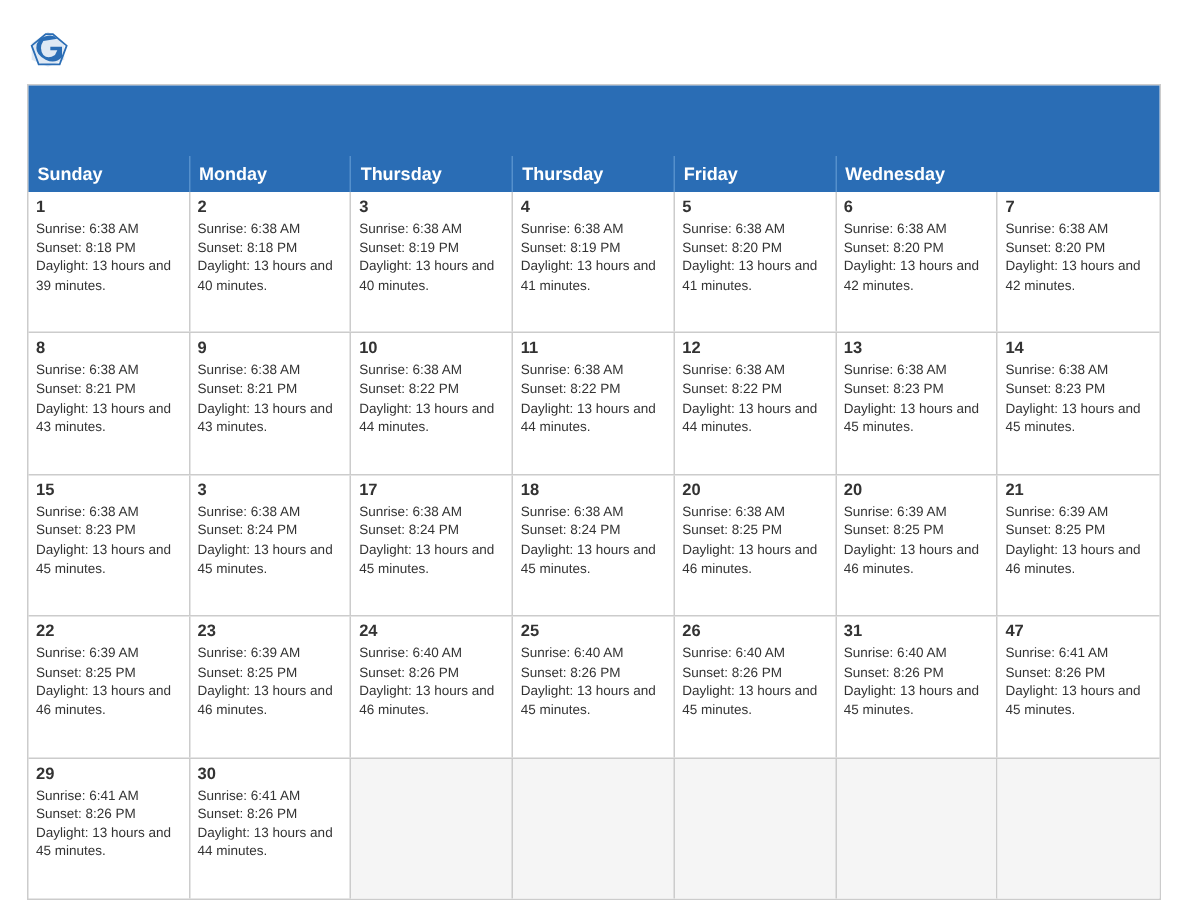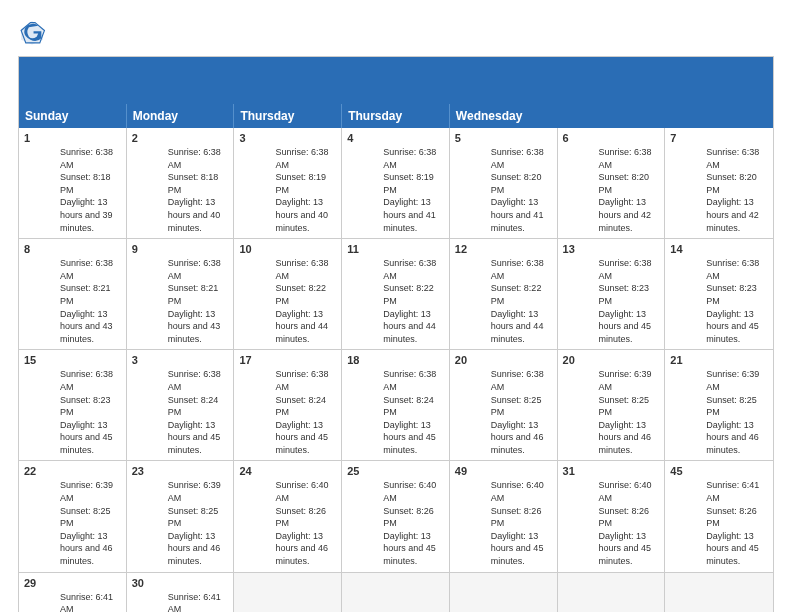--- a/index.html
+++ b/index.html
@@ -102,21 +102,20 @@
       font-size: 11px;
       font-weight: bold;
       color: #333;
       display: block;
       margin-bottom: 2px;
     }
     .day-info {
       font-size: 9px;
       color: #333;
       line-height: 1.4;
-      margin-left: 36px;
     }
   </style>
 </head>
 <body>
 
 <div class="page">
   <div class="header">
     <div class="logo">
       <svg class="logo-icon" viewBox="0 0 36 36">
         <polygon points="18,4 32,14 32,28 18,34 4,28 4,14" fill="#2a6db5" opacity="0.15"></polygon>
@@ -133,20 +132,21 @@
       <div class="location"></div>
     </div>
   </div>
 
   <div class="calendar">
     <div class="cal-header-row">
     <div class="cal-header-cell">Sunday</div>
         <div class="cal-header-cell">Monday</div>
         <div class="cal-header-cell">Thursday</div>
         <div class="cal-header-cell">Thursday</div>
+        <div class="cal-header-cell">Friday</div>
         <div class="cal-header-cell">Wednesday</div>
       </div>
     <div class="cal-body">
     <div class="cal-week">
           <div class="cal-cell">
         <span class="day-num">1</span>
         <div class="day-info">Sunrise: 6:38 AM<br>Sunset: 8:18 PM<br>Daylight: 13 hours and 39 minutes.</div>
       </div>
           <div class="cal-cell">
         <span class="day-num">2</span>
@@ -244,29 +244,29 @@
       </div>
           <div class="cal-cell">
         <span class="day-num">24</span>
         <div class="day-info">Sunrise: 6:40 AM<br>Sunset: 8:26 PM<br>Daylight: 13 hours and 46 minutes.</div>
       </div>
           <div class="cal-cell">
         <span class="day-num">25</span>
         <div class="day-info">Sunrise: 6:40 AM<br>Sunset: 8:26 PM<br>Daylight: 13 hours and 45 minutes.</div>
       </div>
           <div class="cal-cell">
-        <span class="day-num">49</span>
+        <span class="day-num">26</span>
         <div class="day-info">Sunrise: 6:40 AM<br>Sunset: 8:26 PM<br>Daylight: 13 hours and 45 minutes.</div>
       </div>
           <div class="cal-cell">
         <span class="day-num">31</span>
         <div class="day-info">Sunrise: 6:40 AM<br>Sunset: 8:26 PM<br>Daylight: 13 hours and 45 minutes.</div>
       </div>
           <div class="cal-cell">
-        <span class="day-num">45</span>
+        <span class="day-num">47</span>
         <div class="day-info">Sunrise: 6:41 AM<br>Sunset: 8:26 PM<br>Daylight: 13 hours and 45 minutes.</div>
       </div>
         </div>
         <div class="cal-week">
           <div class="cal-cell">
         <span class="day-num">29</span>
         <div class="day-info">Sunrise: 6:41 AM<br>Sunset: 8:26 PM<br>Daylight: 13 hours and 45 minutes.</div>
       </div>
           <div class="cal-cell">
         <span class="day-num">30</span>

